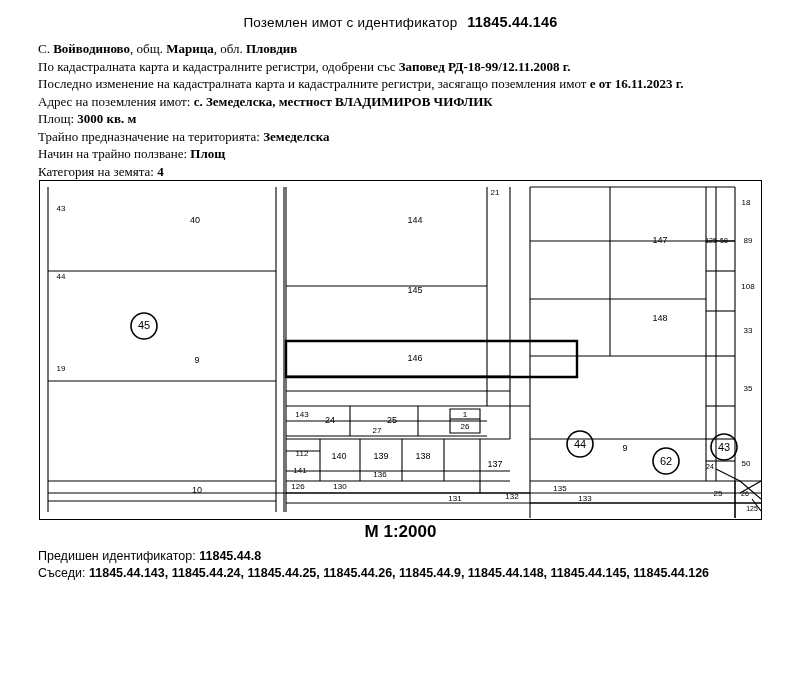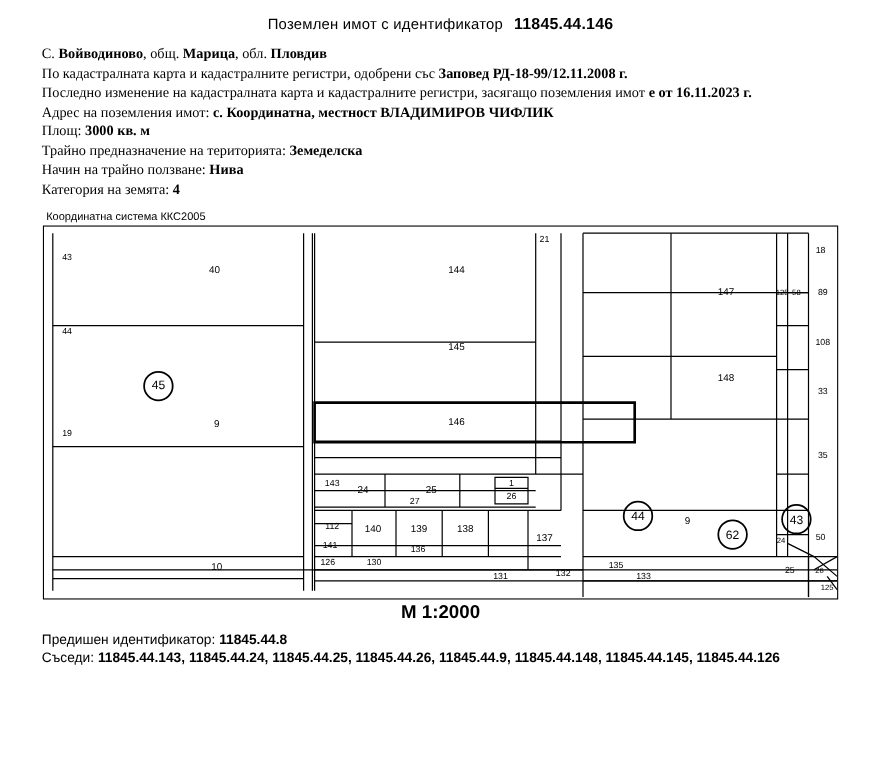--- a/index.html
+++ b/index.html
@@ -99,41 +99,40 @@
 
     <div class="row">
       <span>По кадастралната карта и кадастралните регистри, одобрени със </span><span class="b">Заповед РД-18-99/12.11.2008 г.</span>
     </div>
 
     <div class="row">
       <span>Последно изменение на кадастралната карта и кадастралните регистри, засягащо поземления имот </span><span class="b">е от 16.11.2023 г.</span>
     </div>
 
     <div class="row">
-      <span>Адрес на поземления имот: </span><span class="b">с. Координатна, местност ВЛАДИМИРОВ ЧИФЛИК</span>
+      <span>Адрес на поземления имот: </span><span class="b">с. Земеделска, местност ВЛАДИМИРОВ ЧИФЛИК</span>
     </div>
 
     <div class="row">
       <span>Площ: </span><span class="b">3000 кв. м</span>
     </div>
 
     <div class="row">
       <span>Трайно предназначение на територията: </span><span class="b">Земеделска</span>
     </div>
 
     <div class="row">
-      <span>Начин на трайно ползване: </span><span class="b">Нива</span>
+      <span>Начин на трайно ползване: </span><span class="b">Площ</span>
     </div>
 
     <div class="row">
       <span>Категория на земята: </span><span class="b">4</span>
     </div>
   </div>
 
-  <div class="map-caption">Координатна система ККС2005</div>
 
   <div class="map-wrap">
     <div class="map">
       <svg width="721" height="337" viewBox="0 0 721 337" xmlns="http://www.w3.org/2000/svg">
         <g fill="none" stroke="#000" stroke-width="1.1">
 
           <path d="M8 6 L8 331"></path>
           <path d="M236 6 L236 331"></path>
           <path d="M244 6 L244 331"></path>
           <path d="M246 6 L246 331"></path>

